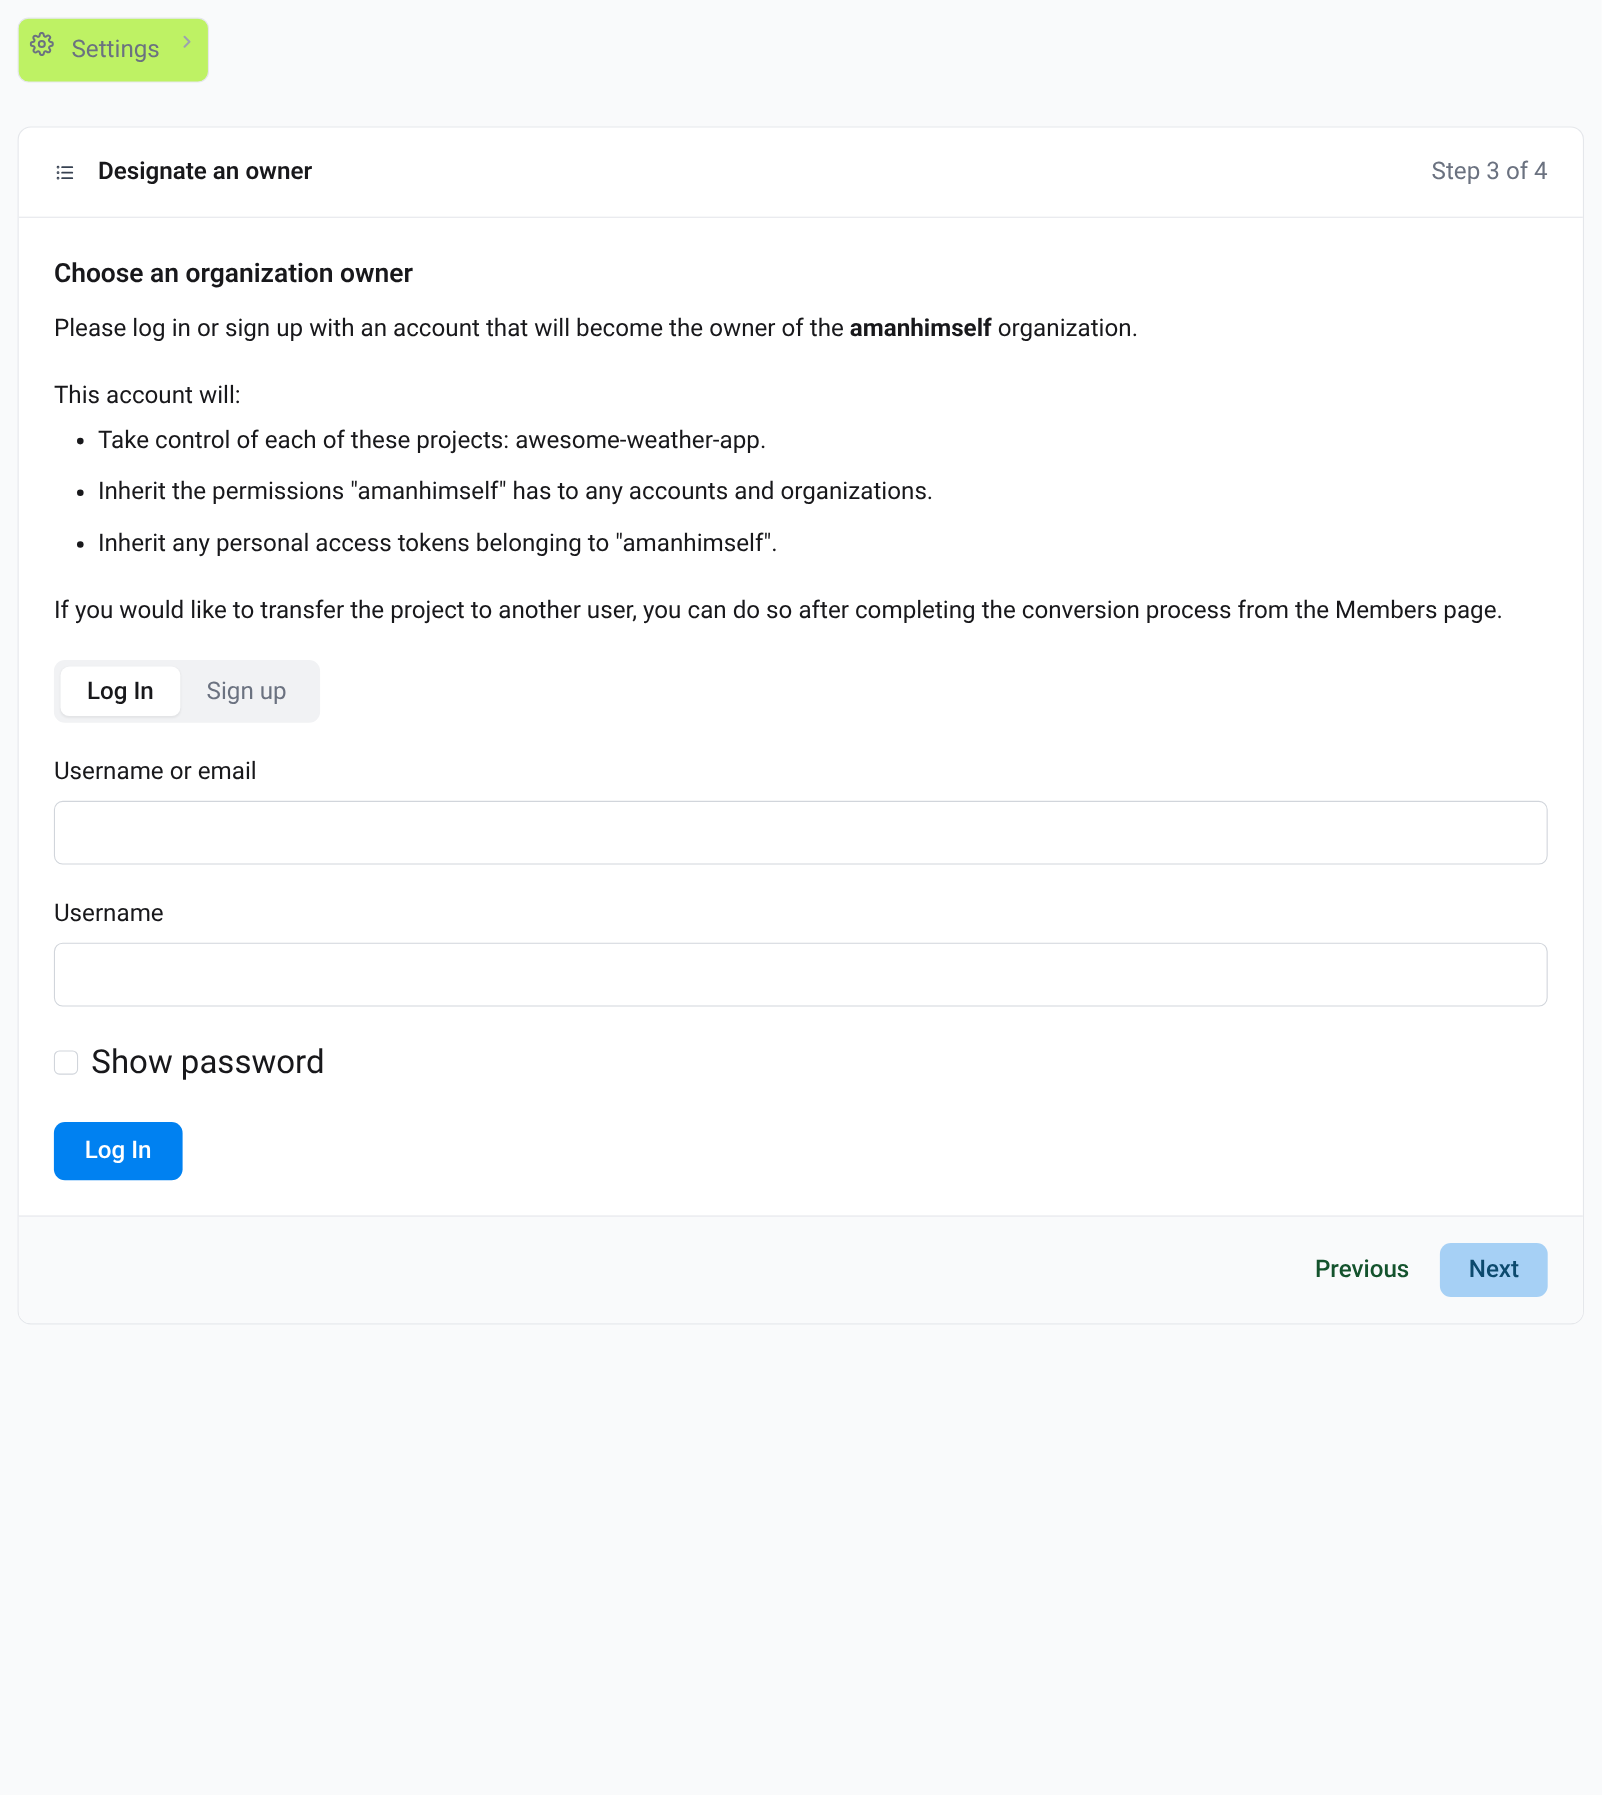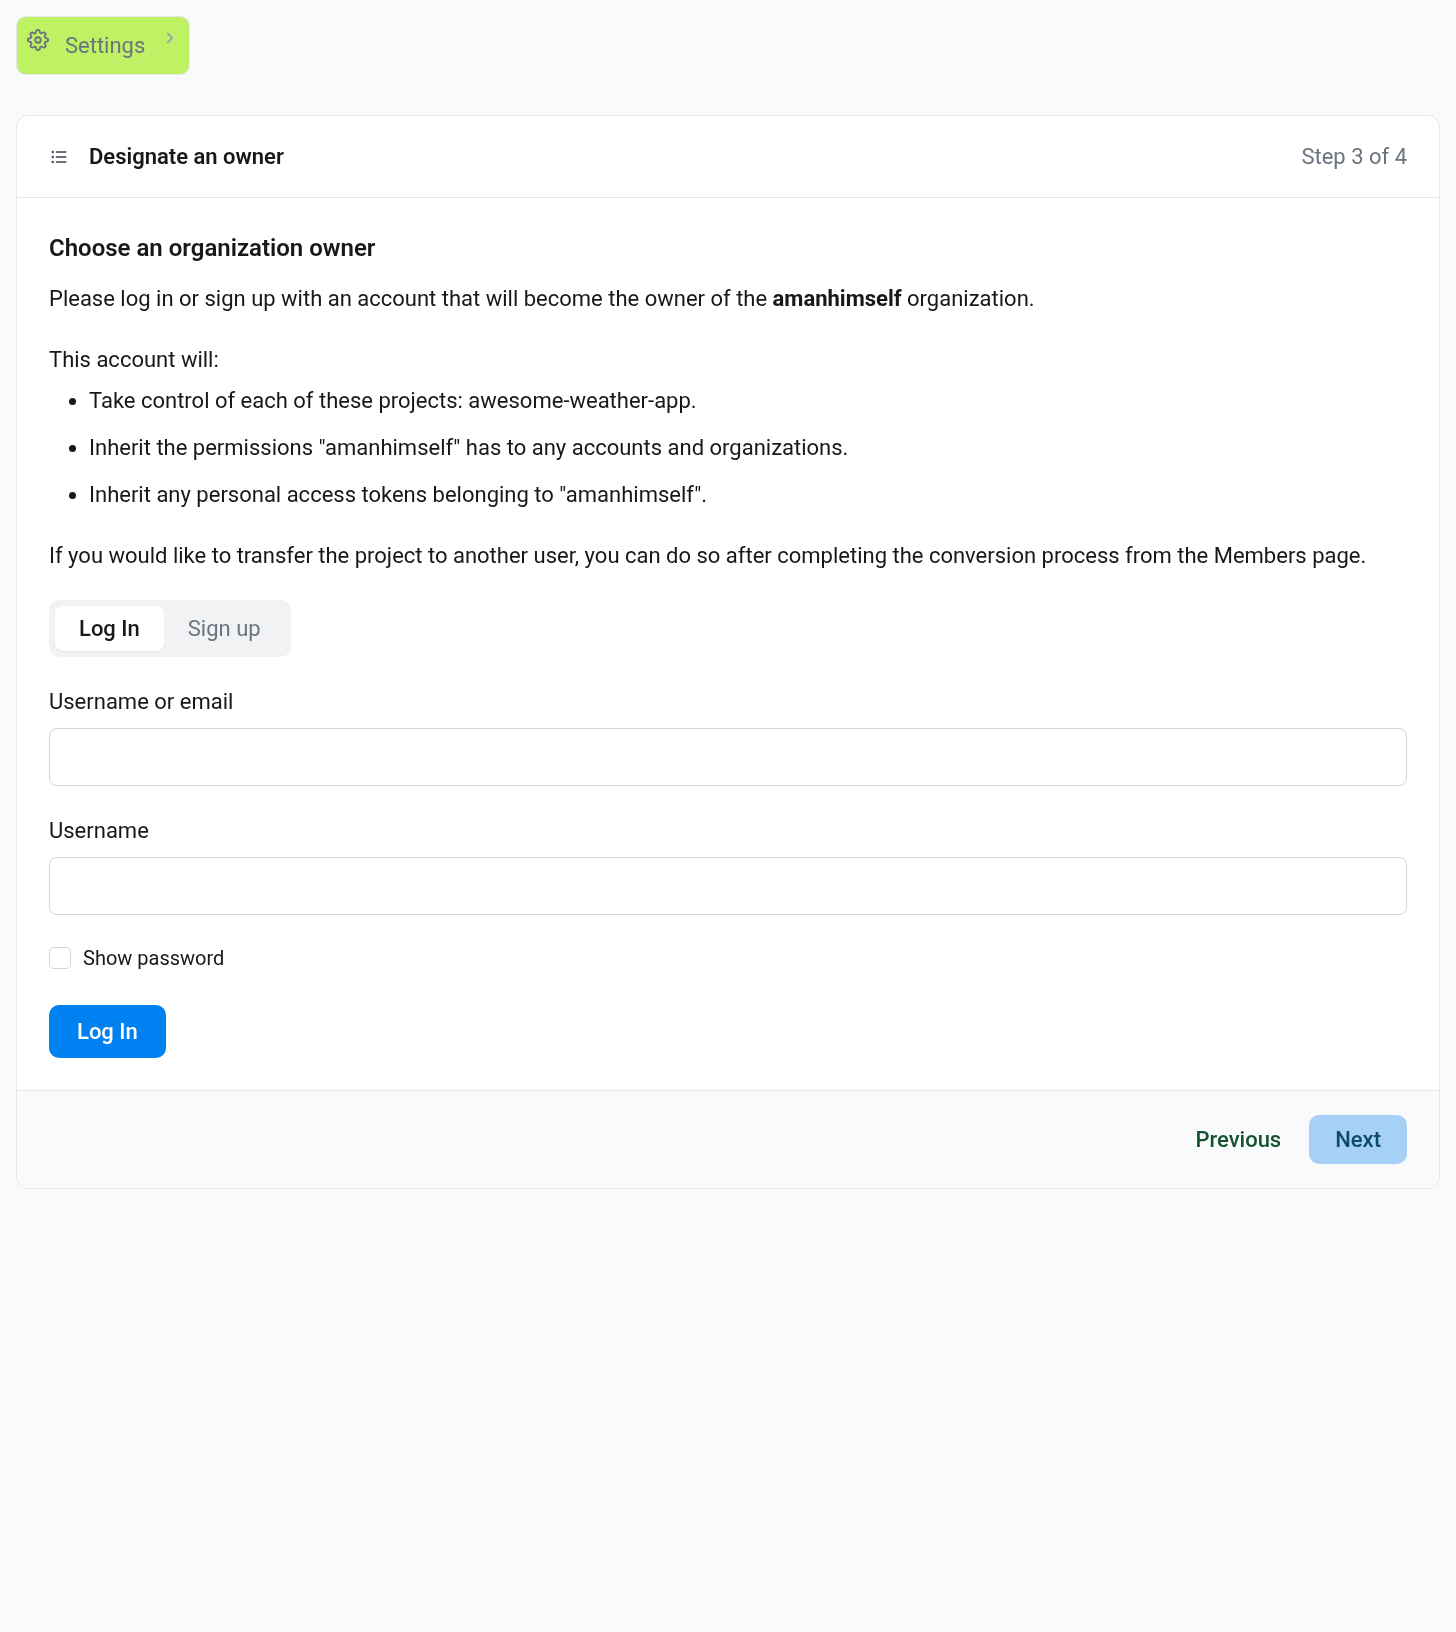--- a/index.html
+++ b/index.html
@@ -151,21 +151,21 @@
     }
     .checkbox {
       width: 22px;
       height: 22px;
       border: 1.5px solid #d1d5db;
       border-radius: 5px;
       background: #fff;
       cursor: pointer;
     }
     .checkbox-label {
-      font-size: 20px;
+      font-size: 30px;
     }
     .btn-primary {
       background: #0081f1;
       color: #fff;
       border: none;
       font-size: 22px;
       font-weight: 500;
       padding: 14px 28px;
       border-radius: 10px;
       cursor: pointer;

